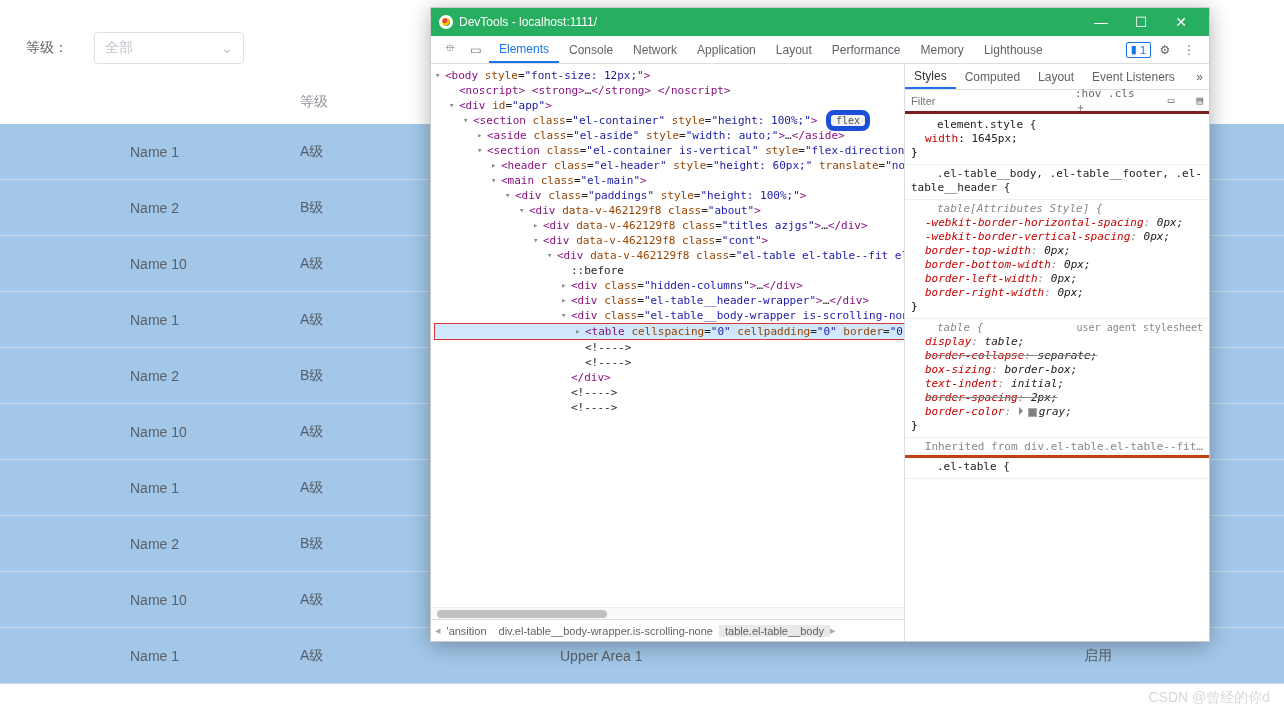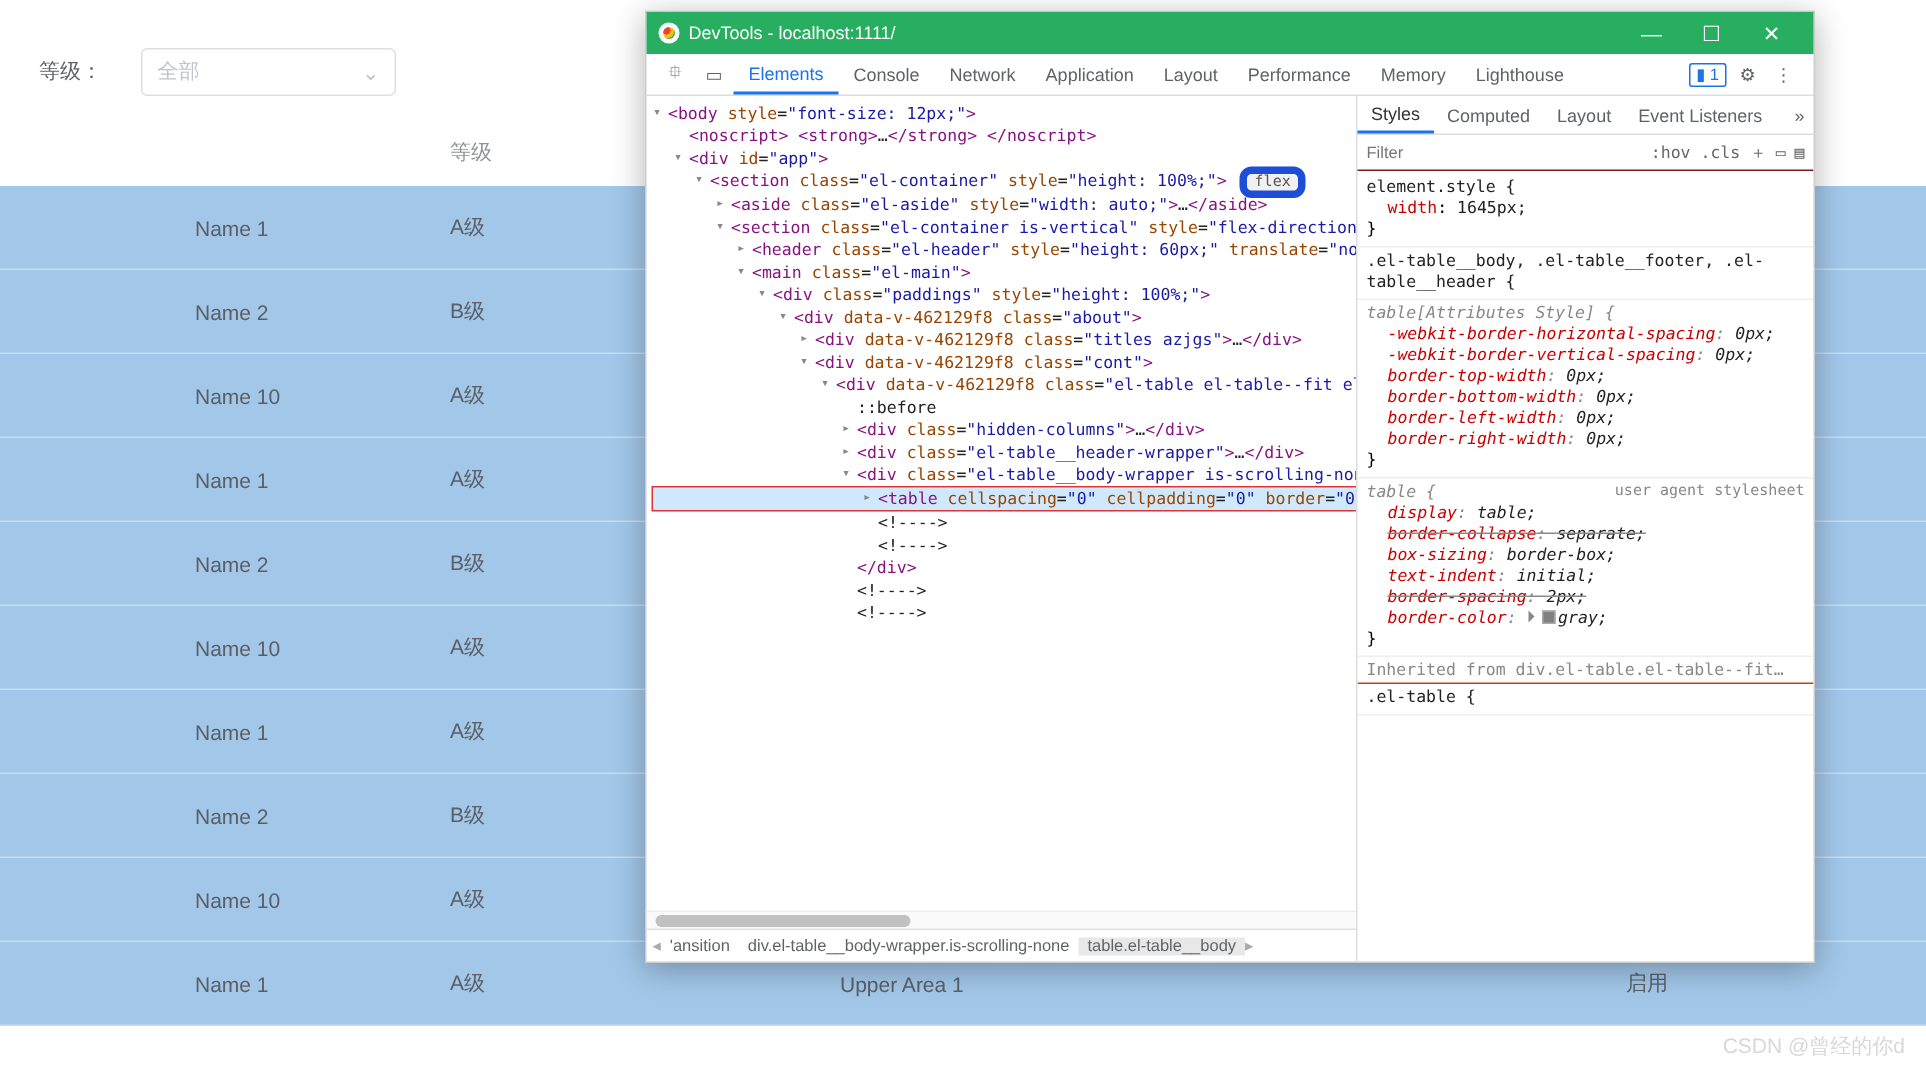--- a/index.html
+++ b/index.html
@@ -1,20 +1,20 @@
 <!DOCTYPE html>
 <html><head>
 <meta charset="utf-8">
 <style>
 * { box-sizing: border-box; margin: 0; padding: 0; }
 body { font-family: Arial, "Microsoft YaHei", sans-serif; font-size: 12px; background: #fff; width: 1284px; height: 715px; overflow: hidden; position: relative; }
 .page-area { position: absolute; inset: 0; background: #fff; }
 .filter-bar { position: absolute; left: 26px; top: 32px; display: flex; align-items: center; gap: 26px; }
 .filter-label { color: #606266; font-size: 14px; }
-.select { width: 170px; height: 32px; border: 1px solid #dcdfe6; border-radius: 4px; display: flex; align-items: center; padding: 0 10px; color: #c0c4cc; font-size: 14px; justify-content: space-between; }
+.select { width: 150px; height: 32px; border: 1px solid #dcdfe6; border-radius: 4px; display: flex; align-items: center; padding: 0 10px; color: #c0c4cc; font-size: 14px; justify-content: space-between; }
 .tooltip-badge { position: absolute; left: 26px; top: 88px; background: #fff; border: 1px solid #ccc; border-radius: 3px; padding: 6px 10px; display: flex; align-items: center; gap: 10px; box-shadow: 0 1px 4px rgba(0,0,0,.15); }
 .tooltip-badge::after { content:""; position:absolute; bottom:-8px; left:18px; border:8px solid transparent; border-top-color:#fff; }
 .tooltip-badge::before { content:""; position:absolute; bottom:-9px; left:18px; border:8px solid transparent; border-top-color:#ccc; }
 .tt-sel { color:#1a73e8; font-size:13px; }
 .tt-dim { color:#666; font-size:13px; }
 .table-wrap { position: absolute; left: 0; top: 80px; right: 0; bottom: 0; }
 .thead { display: flex; height: 44px; align-items: center; background:#fff; color:#909399; font-size:14px; }
 .thead .c1 { padding-left: 130px; width: 300px; }
 .thead .c2 { width: 260px; }
 .tbody { background: #a2c7e9; }
@@ -55,35 +55,35 @@
 .crumbs .sel { background:#e8e8e8; }
 .crumbs .chev { color:#aaa; padding:0; }
 .hscroll { height:12px; border-top:1px solid #eee; background:#fafafa; display:flex; align-items:center; }
 .hscroll .thumb { height:8px; background:#c1c1c1; border-radius:4px; margin-left:6px; }
 
 .styles { width:305px; border-left:1px solid #ddd; display:flex; flex-direction:column; font-family:Menlo,Consolas,monospace; font-size:11px; }
 .styles-tabs { height:26px; display:flex; align-items:center; border-bottom:1px solid #ddd; font-family:Arial; font-size:12px; color:#5f6368; }
 .styles-tabs .st-tab { padding:0 9px; height:100%; display:flex; align-items:center; cursor:pointer; }
 .styles-tabs .st-tab.active { border-bottom:2px solid #1a73e8; color:#333; }
 .styles-tabs .more { margin-left:auto; padding:0 6px; }
-.styles-filter { height:24px; border-bottom:1px solid #7f1d1d; display:flex; align-items:center; padding:0 6px; gap:6px; color:#999; font-family:Arial; }
+.styles-filter { height:24px; border-bottom:3px solid #7f1d1d; display:flex; align-items:center; padding:0 6px; gap:22px; color:#999; font-family:Arial; }
 .styles-filter input { border:none; outline:none; flex:1; font-size:11px; }
 .styles-filter .act { font-family:Menlo,Consolas,monospace; font-size:11px; color:#666; }
 .styles-body { flex:1; overflow:auto; padding:2px 0; }
 .rule { padding:2px 6px 4px 6px; border-bottom:1px solid #eee; line-height:14px; }
-.sel-txt { color:#222; }
+.sel-txt { color:#222;margin-left:26px; }
 .src { float:right; color:#888; font-size:10px; }
 .prop { padding-left:14px; }
 .pn { color:#c80000; }
 .pv { color:#222; }
 .italic { font-style:italic; color:#888; }
 .strike { text-decoration:line-through; color:#888; }
 .swatch { display:inline-block; width:9px; height:9px; border:1px solid #aaa; margin-right:2px; vertical-align:middle; }
 .tri { display:inline-block; border:4px solid transparent; border-left-color:#888; margin:0 1px; }
-.inherited { color:#888; padding:2px 6px; border-bottom:1px solid #c2410c; }
+.inherited { color:#888; padding:2px 6px; border-bottom:3px solid #c2410c;text-align:right; }
 
 .watermark { position:absolute; right:14px; bottom:8px; color:#d8d8d8; font-size:14px; pointer-events:none; }
 </style>
 </head>
 <body>
 
 <div class="page-area">
   <div class="filter-bar">
     <span class="filter-label">等级：</span>
     <div class="select">

